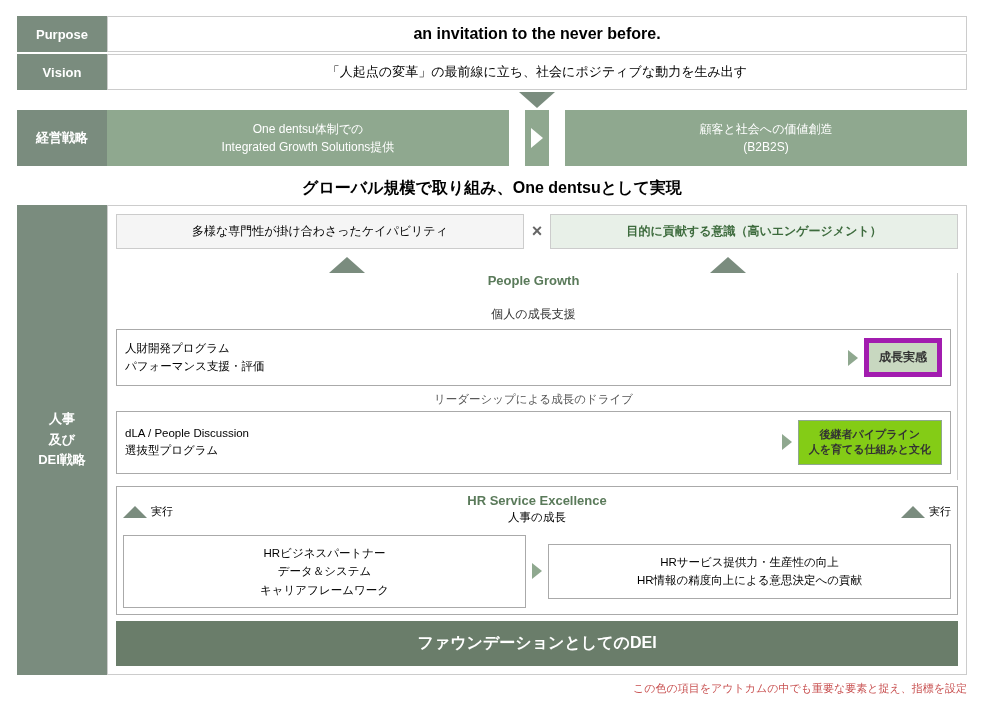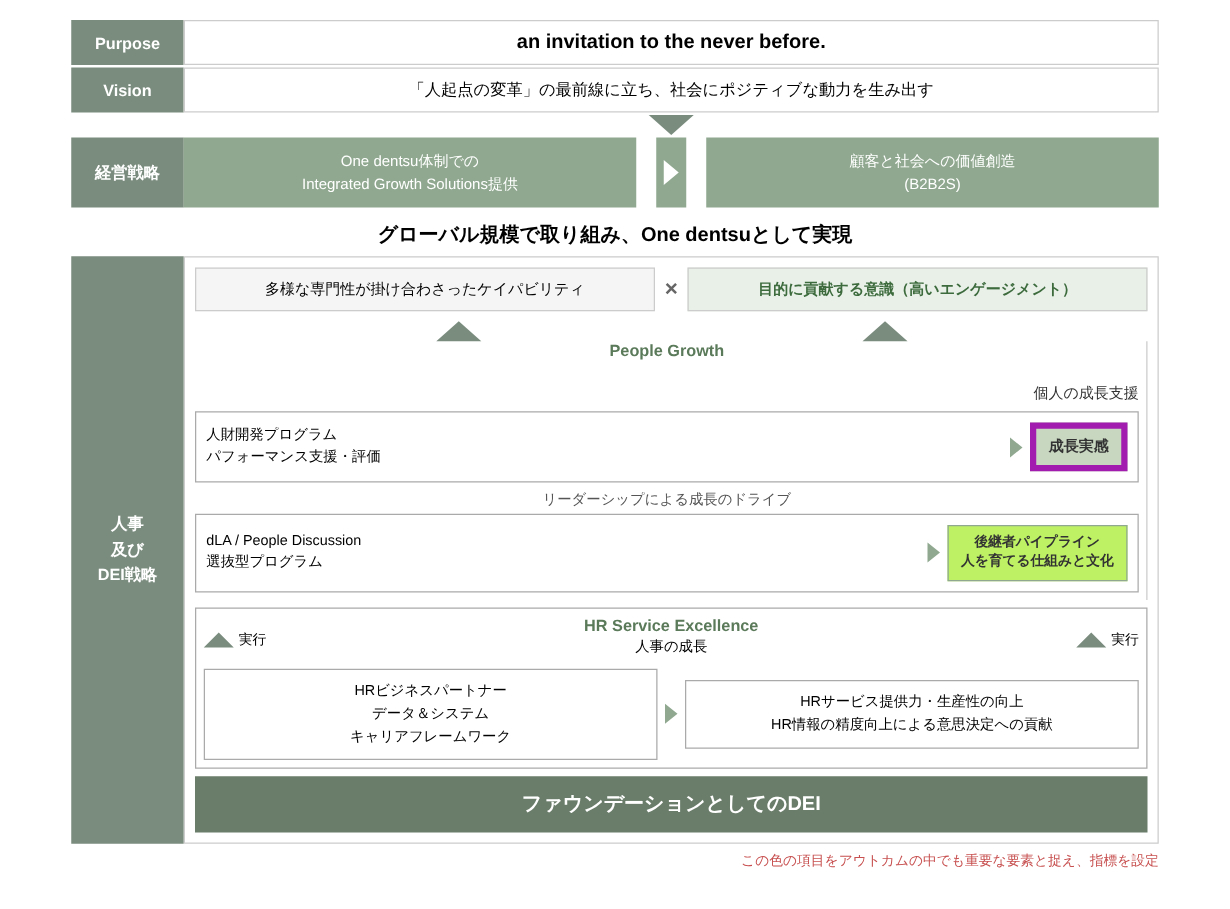--- a/index.html
+++ b/index.html
@@ -6,21 +6,21 @@
     body {
       font-family: 'Hiragino Sans', 'Yu Gothic', 'Meiryo', sans-serif;
       background: #fff;
       width: 984px;
       min-height: 727px;
       padding: 16px;
       font-size: 12px;
     }
 
     .outer-frame {
-      width: 870px;
+      width: 950px;
       margin: 0 auto;
     }
     .label-row {
       display: flex;
       align-items: stretch;
       margin-bottom: 2px;
     }
     .row-label {
       background: #7a8c7e;
       color: #fff;
@@ -204,21 +204,21 @@
       padding-left: 6px;
     }
     .col-title-en {
       text-align: center;
       color: #5a7a5a;
       font-size: 13px;
       font-weight: bold;
       margin-bottom: 18px;
     }
     .col-title-ja {
-      text-align: right;
+      text-align: center;
       font-size: 12px;
       color: #333;
       margin-bottom: 6px;
     }
 
     
     .inner-box {
       border: 1px solid #aaa;
       background: #fff;
       padding: 8px;
@@ -248,21 +248,21 @@
       background: #c8d8c0;
       border: 5px solid #a21caf;
       padding: 6px 10px;
       font-size: 12px;
       font-weight: bold;
       text-align: right;
       white-space: nowrap;
       color: #333;
     }
     .pipeline-badge {
-      background: #bef264;
+      background: #84cc16;
       border: 1px solid #8fa88f;
       padding: 6px 10px;
       font-size: 11px;
       font-weight: bold;
       text-align: center;
       color: #333;
       line-height: 1.4;
     }
     .section-subtitle {
       text-align: center;

